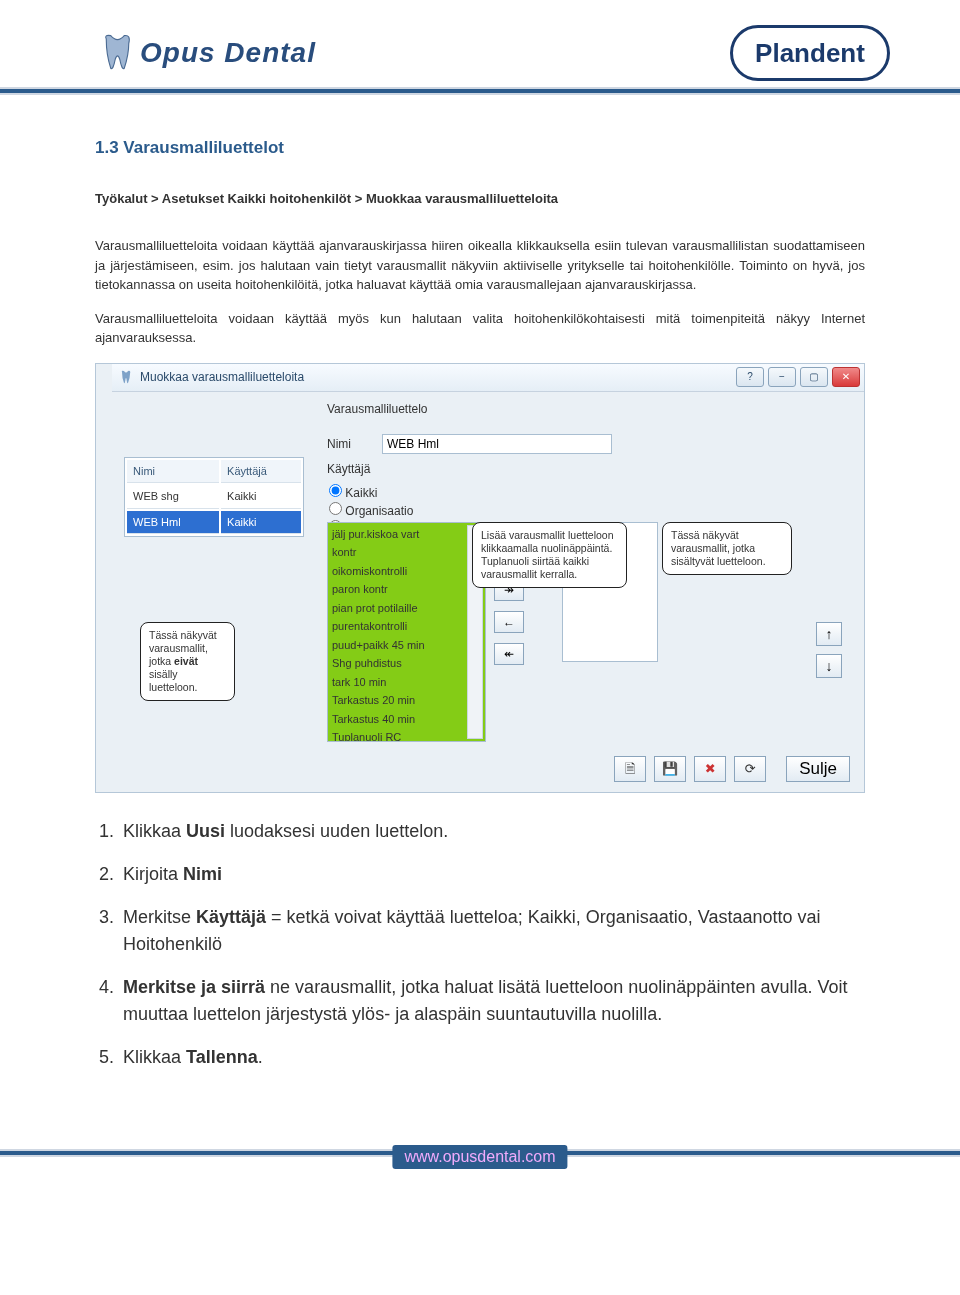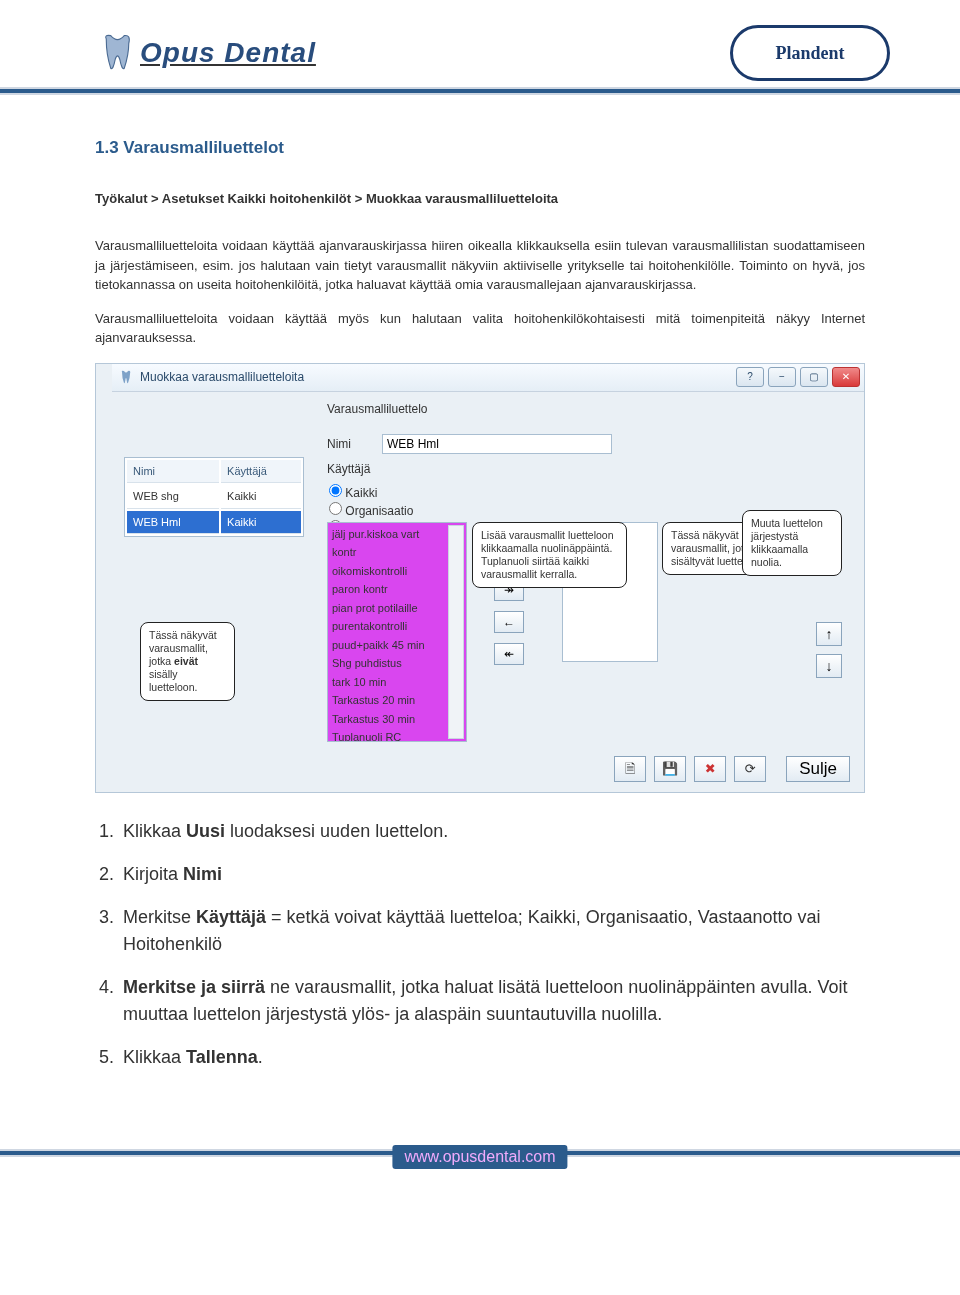--- a/index.html
+++ b/index.html
@@ -1,23 +1,23 @@
 <!DOCTYPE html>
 <html><head>
 <meta charset="utf-8">
 <style>
   * { box-sizing: border-box; margin: 0; padding: 0; }
   body { font-family: Arial, sans-serif; background: #fff; width: 960px; margin: 0 auto; color: #333; }
   
   .header { height: 100px; position: relative; padding: 20px 0 0 0; }
-  .logo-opus { position: absolute; left: 95px; top: 30px; display: flex; align-items: center; text-decoration: underline; }
+  .logo-opus { position: absolute; left: 95px; top: 30px; display: flex; align-items: center; }
   .logo-opus-icon { width: 45px; height: 45px; }
   .logo-opus-text { font-size: 28px; font-weight: bold; font-style: italic; color: #294d7d; letter-spacing: 1px; }
   .logo-plandent { position: absolute; right: 70px; top: 25px; width: 160px; height: 56px; background: #fff; border: 3px solid #1b3a6b; border-radius: 28px; display: flex; align-items: center; justify-content: center; }
-  .logo-plandent-text { font-size: 18px; font-weight: bold; color: #1b3a6b; font-family: Liberation Serif, serif; }
+  .logo-plandent-text { font-size: 26px; font-weight: bold; color: #1b3a6b; }
   .header-bar { position: absolute; top: 87px; left: 0; right: 0; height: 8px; background: #2b5b8c; border-top: 2px solid #cfd7e2; border-bottom: 2px solid #cfd7e2; }
   
   .content { padding: 35px 95px 20px 95px; font-size: 13px; line-height: 1.5; }
   h2 { color: #2b5b8c; font-size: 17px; font-weight: bold; margin-bottom: 28px; }
   .path { font-weight: bold; margin-bottom: 28px; }
   p.body { margin-bottom: 14px; text-align: justify; }
   
   .screenshot { margin: 15px 0 25px 0; background: #eaf0f5; border: 1px solid #b5c7d8; position: relative; height: 430px; padding-left: 16px; }
   .titlebar { height: 28px; background: linear-gradient(#f7fbff,#e5eef6); border-bottom: 1px solid #c6d2df; display: flex; align-items: center; padding: 0 6px; font-size: 12px; color: #2a4a6a; }
   .titlebar .t-icon { width:16px; height:16px; margin-right:6px; }
@@ -31,21 +31,21 @@
   .left-list th { background: #f0f5fa; font-weight: normal; color: #3a5a7a; }
   .left-list tr.sel td { background: #2d6fd1; color: #fff; }
   
   .center-group { position: absolute; left: 215px; top: 8px; width: 530px; height: 370px; }
   .center-group .lbl { font-size: 12px; color: #333; margin-bottom: 16px; display: block; }
   .center-group .row { display: flex; align-items: center; margin-bottom: 6px; font-size: 12px; }
   .center-group .row .flabel { width: 55px; }
   .center-group input[type=text] { border: 1px solid #a9bed1; font-size: 12px; padding: 2px 4px; width: 230px; background:#fff;}
   .radio-box { font-size: 12px; line-height: 1.5; padding-left: 2px; }
   
-  .avail-list { position: absolute; left: 215px; top: 130px; width: 140px; height: 220px; background: #d946ef; border: 1px solid #a9bed1; font-size: 11px; padding: 2px; overflow: hidden; }
+  .avail-list { position: absolute; left: 215px; top: 130px; width: 159px; height: 220px; background: #84cc16; border: 1px solid #a9bed1; font-size: 11px; padding: 2px; overflow: hidden; }
   .avail-list div { padding: 1px 2px; white-space: nowrap; }
   .scrollbar { position:absolute; right:2px; top:2px; bottom:2px; width:16px; background:#f0f3f7; border:1px solid #cbd6e1;}
   
   .sel-list { position: absolute; left: 450px; top: 130px; width: 96px; height: 140px; background: #fff; border: 1px solid #a9bed1; font-size: 11px; padding: 2px; }
   
   .arrow-col { position: absolute; left: 382px; top: 155px; width: 40px; }
   .arrow-col button { display: block; width: 30px; height: 22px; margin-bottom: 10px; border: 1px solid #8aa4bc; background: linear-gradient(#fff,#e2ebf3); font-size: 12px; }
   
   .reorder-col { position: absolute; right: 20px; top: 230px; width: 28px;}
   .reorder-col button { display:block; width:26px; height:24px; margin-bottom:8px; border:1px solid #8aa4bc; background:linear-gradient(#fff,#e2ebf3); font-size:14px;}
@@ -144,21 +144,21 @@
         <div>jälj pur.kiskoa vart</div>
         <div>kontr</div>
         <div>oikomiskontrolli</div>
         <div>paron kontr</div>
         <div>pian prot potilaille</div>
         <div>purentakontrolli</div>
         <div>puud+paikk 45 min</div>
         <div>Shg puhdistus</div>
         <div>tark 10 min</div>
         <div>Tarkastus 20 min</div>
-        <div>Tarkastus 30 min</div>
+        <div>Tarkastus 40 min</div>
         <div>Tuplanuoli RC</div>
         <div class="scrollbar"></div>
       </div>
 
       <div class="arrow-col">
         <button>→</button>
         <button>↠</button>
         <button>←</button>
         <button>↞</button>
       </div>
@@ -178,21 +178,20 @@
         <div class="icon-btn">🗎</div>
         <div class="icon-btn">💾</div>
         <div class="icon-btn" style="color:#c33;">✖</div>
         <div class="icon-btn">⟳</div>
         <button class="text-btn">Sulje</button>
       </div>
 
       <div class="callout c1"><span>Tässä näkyvät varausmallit, jotka </span><b>eivät</b><span> sisälly luetteloon.</span></div>
       <div class="callout c2">Lisää varausmallit luetteloon klikkaamalla nuolinäppäintä. Tuplanuoli siirtää kaikki varausmallit kerralla.</div>
       <div class="callout c3">Tässä näkyvät varausmallit, jotka sisältyvät luetteloon.</div>
-      <div class="callout c4">Muuta luettelon järjestystä klikkaamalla nuolia.</div>
 
     </div>
   </div>
 
   <div class="instructions">
     <ol>
       <li data-num="1"><span>Klikkaa </span><b>Uusi</b><span> luodaksesi uuden luettelon.</span></li>
       <li data-num="2"><span>Kirjoita </span><b>Nimi</b></li>
       <li data-num="3"><span>Merkitse </span><b>Käyttäjä</b><span> = ketkä voivat käyttää luetteloa; Kaikki, Organisaatio, Vastaanotto vai Hoitohenkilö</span></li>
       <li data-num="4"><b>Merkitse ja siirrä</b><span> ne varausmallit, jotka haluat lisätä luetteloon nuolinäppäinten avulla. Voit muuttaa luettelon järjestystä ylös- ja alaspäin suuntautuvilla nuolilla.</span></li>

